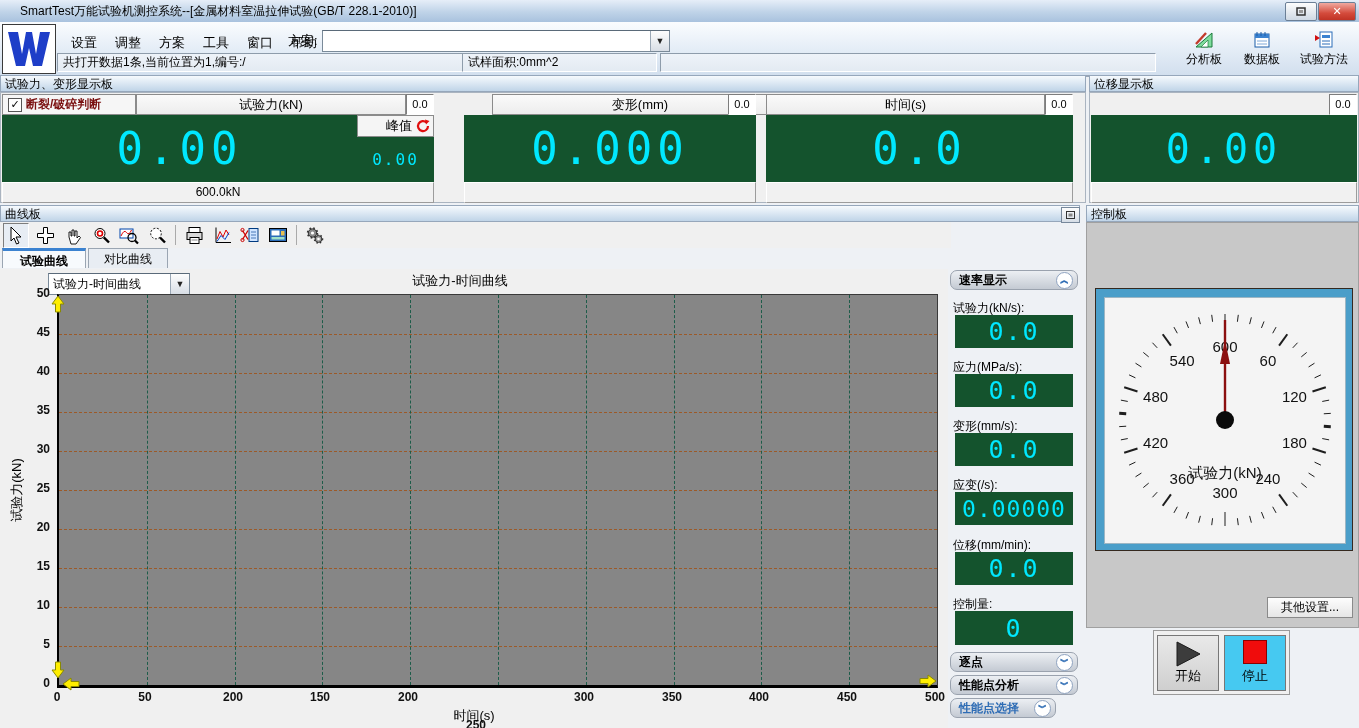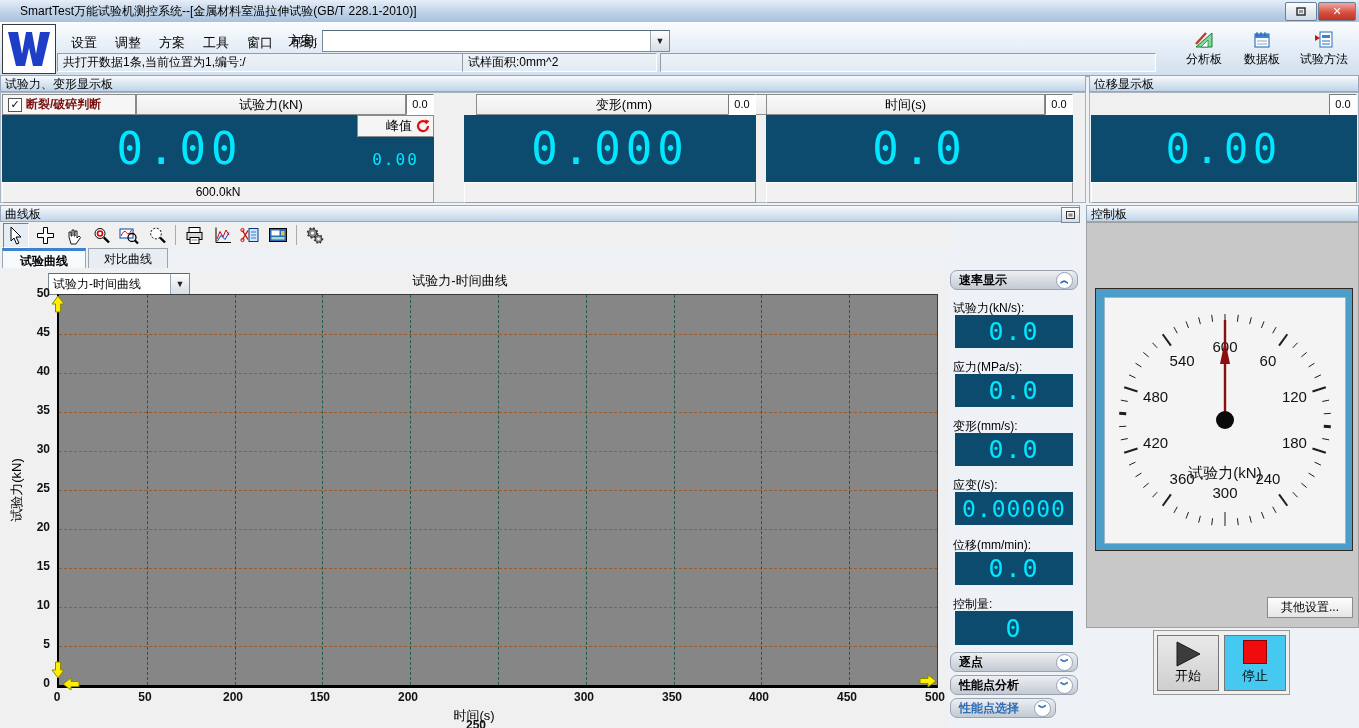--- a/index.html
+++ b/index.html
@@ -38,21 +38,21 @@
   .quick .qitem .qlabel{font-size:12px;margin-top:2px;white-space:nowrap;}
   
   .panelbar{height:17px;background:linear-gradient(180deg,#f6fafd,#d8e5f2 55%,#c0d4e8);
     border:1px solid #96a7bb;font-size:12px;line-height:16px;padding-left:4px;box-sizing:border-box;color:#000;}
   
   .disp-panel{background:#f0f0f0;border:1px solid #aab4c0;box-sizing:border-box;}
   .hdr-cell{background:linear-gradient(#fafafa,#ededed);border:1px solid #8b8b8b;box-sizing:border-box;
     font-size:13px;text-align:center;line-height:19px;}
   .hdr-val{background:#fff;border:1px solid;border-color:#7d7d7d #fff #fff #7d7d7d;box-sizing:border-box;
     font-size:11px;text-align:center;line-height:18px;}
-  .lcd{background:#0c4a6e;color:#00e8ff;font-family:"DejaVu Sans Mono",monospace;
+  .lcd{background:#14532d;color:#00e8ff;font-family:"DejaVu Sans Mono",monospace;
     display:flex;align-items:center;justify-content:center;}
   .lcd-big{font-size:44px;letter-spacing:5px;}
   .footer-strip{background:#f1f1f1;border:1px solid;border-color:#fff #9c9c9c #9c9c9c #fff;
     box-sizing:border-box;font-size:12px;text-align:center;line-height:19px;}
   .chkcell{background:#f6f6f6;border:1px solid #8b8b8b;box-sizing:border-box;display:flex;align-items:center;}
   .chkbox{width:12px;height:12px;background:#fff;border:1px solid #555;margin:0 4px 0 5px;
     font-size:11px;line-height:11px;text-align:center;color:#000;}
   .chklabel{font-size:12px;font-weight:bold;color:#7a1010;}
   .peakbar{background:#f5f5f5;border:1px solid #8b8b8b;box-sizing:border-box;display:flex;
     align-items:center;justify-content:flex-end;font-size:13px;}
@@ -205,21 +205,21 @@
       <polygon points="10,0.5 14.5,2 11,5.5" fill="#e01010"></polygon>
     </svg>
   </div>
   <div class="abs lcd" style="left:356px;top:44px;width:77px;height:45px;">
     <span style="font-size:16px;letter-spacing:2px;">0.00</span>
   </div>
   <div class="abs footer-strip" style="left:1px;top:89px;width:432px;height:21px;">
     <span>600.0kN</span>
   </div>
 
-  <div class="abs hdr-cell" style="left:475px;top:1px;width:296px;height:21px;">
+  <div class="abs hdr-cell" style="left:491px;top:1px;width:296px;height:21px;">
     <span>变形(mm)</span>
   </div>
   <div class="abs hdr-val" style="left:727px;top:1px;width:28px;height:21px;">
     <span>0.0</span>
   </div>
   <div class="abs lcd" style="left:463px;top:22px;width:292px;height:67px;">
     <span class="lcd-big">0.000</span>
   </div>
   <div class="abs footer-strip" style="left:463px;top:89px;width:292px;height:21px;"></div>
 

